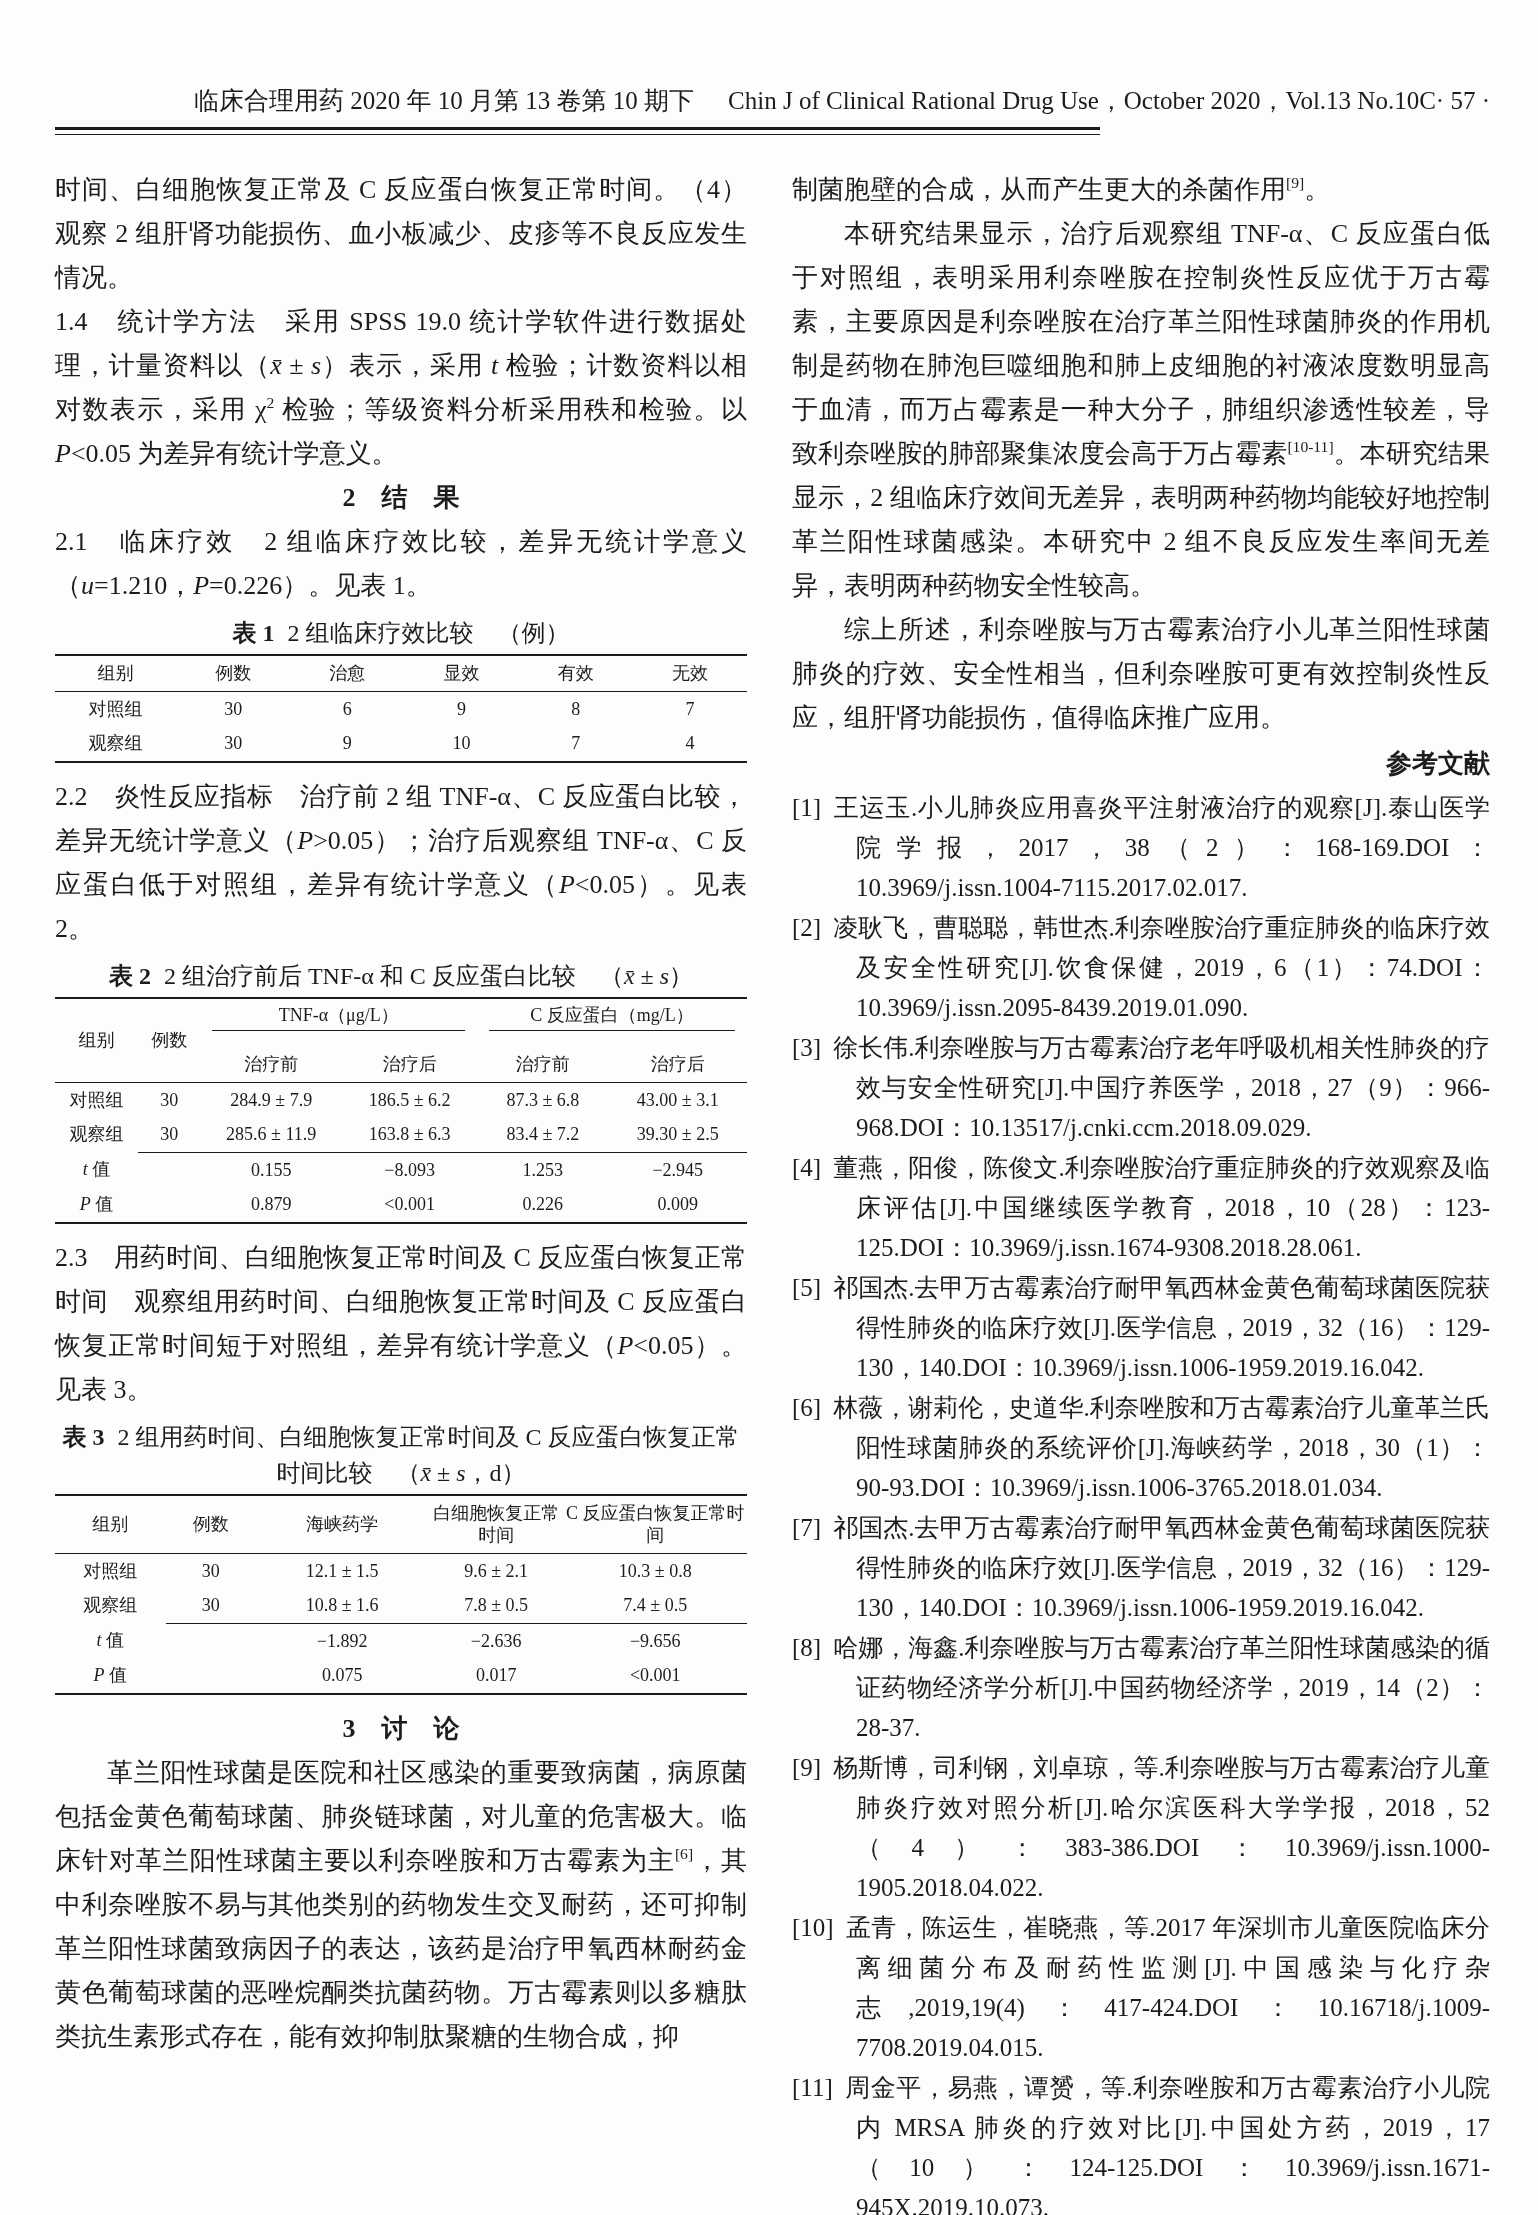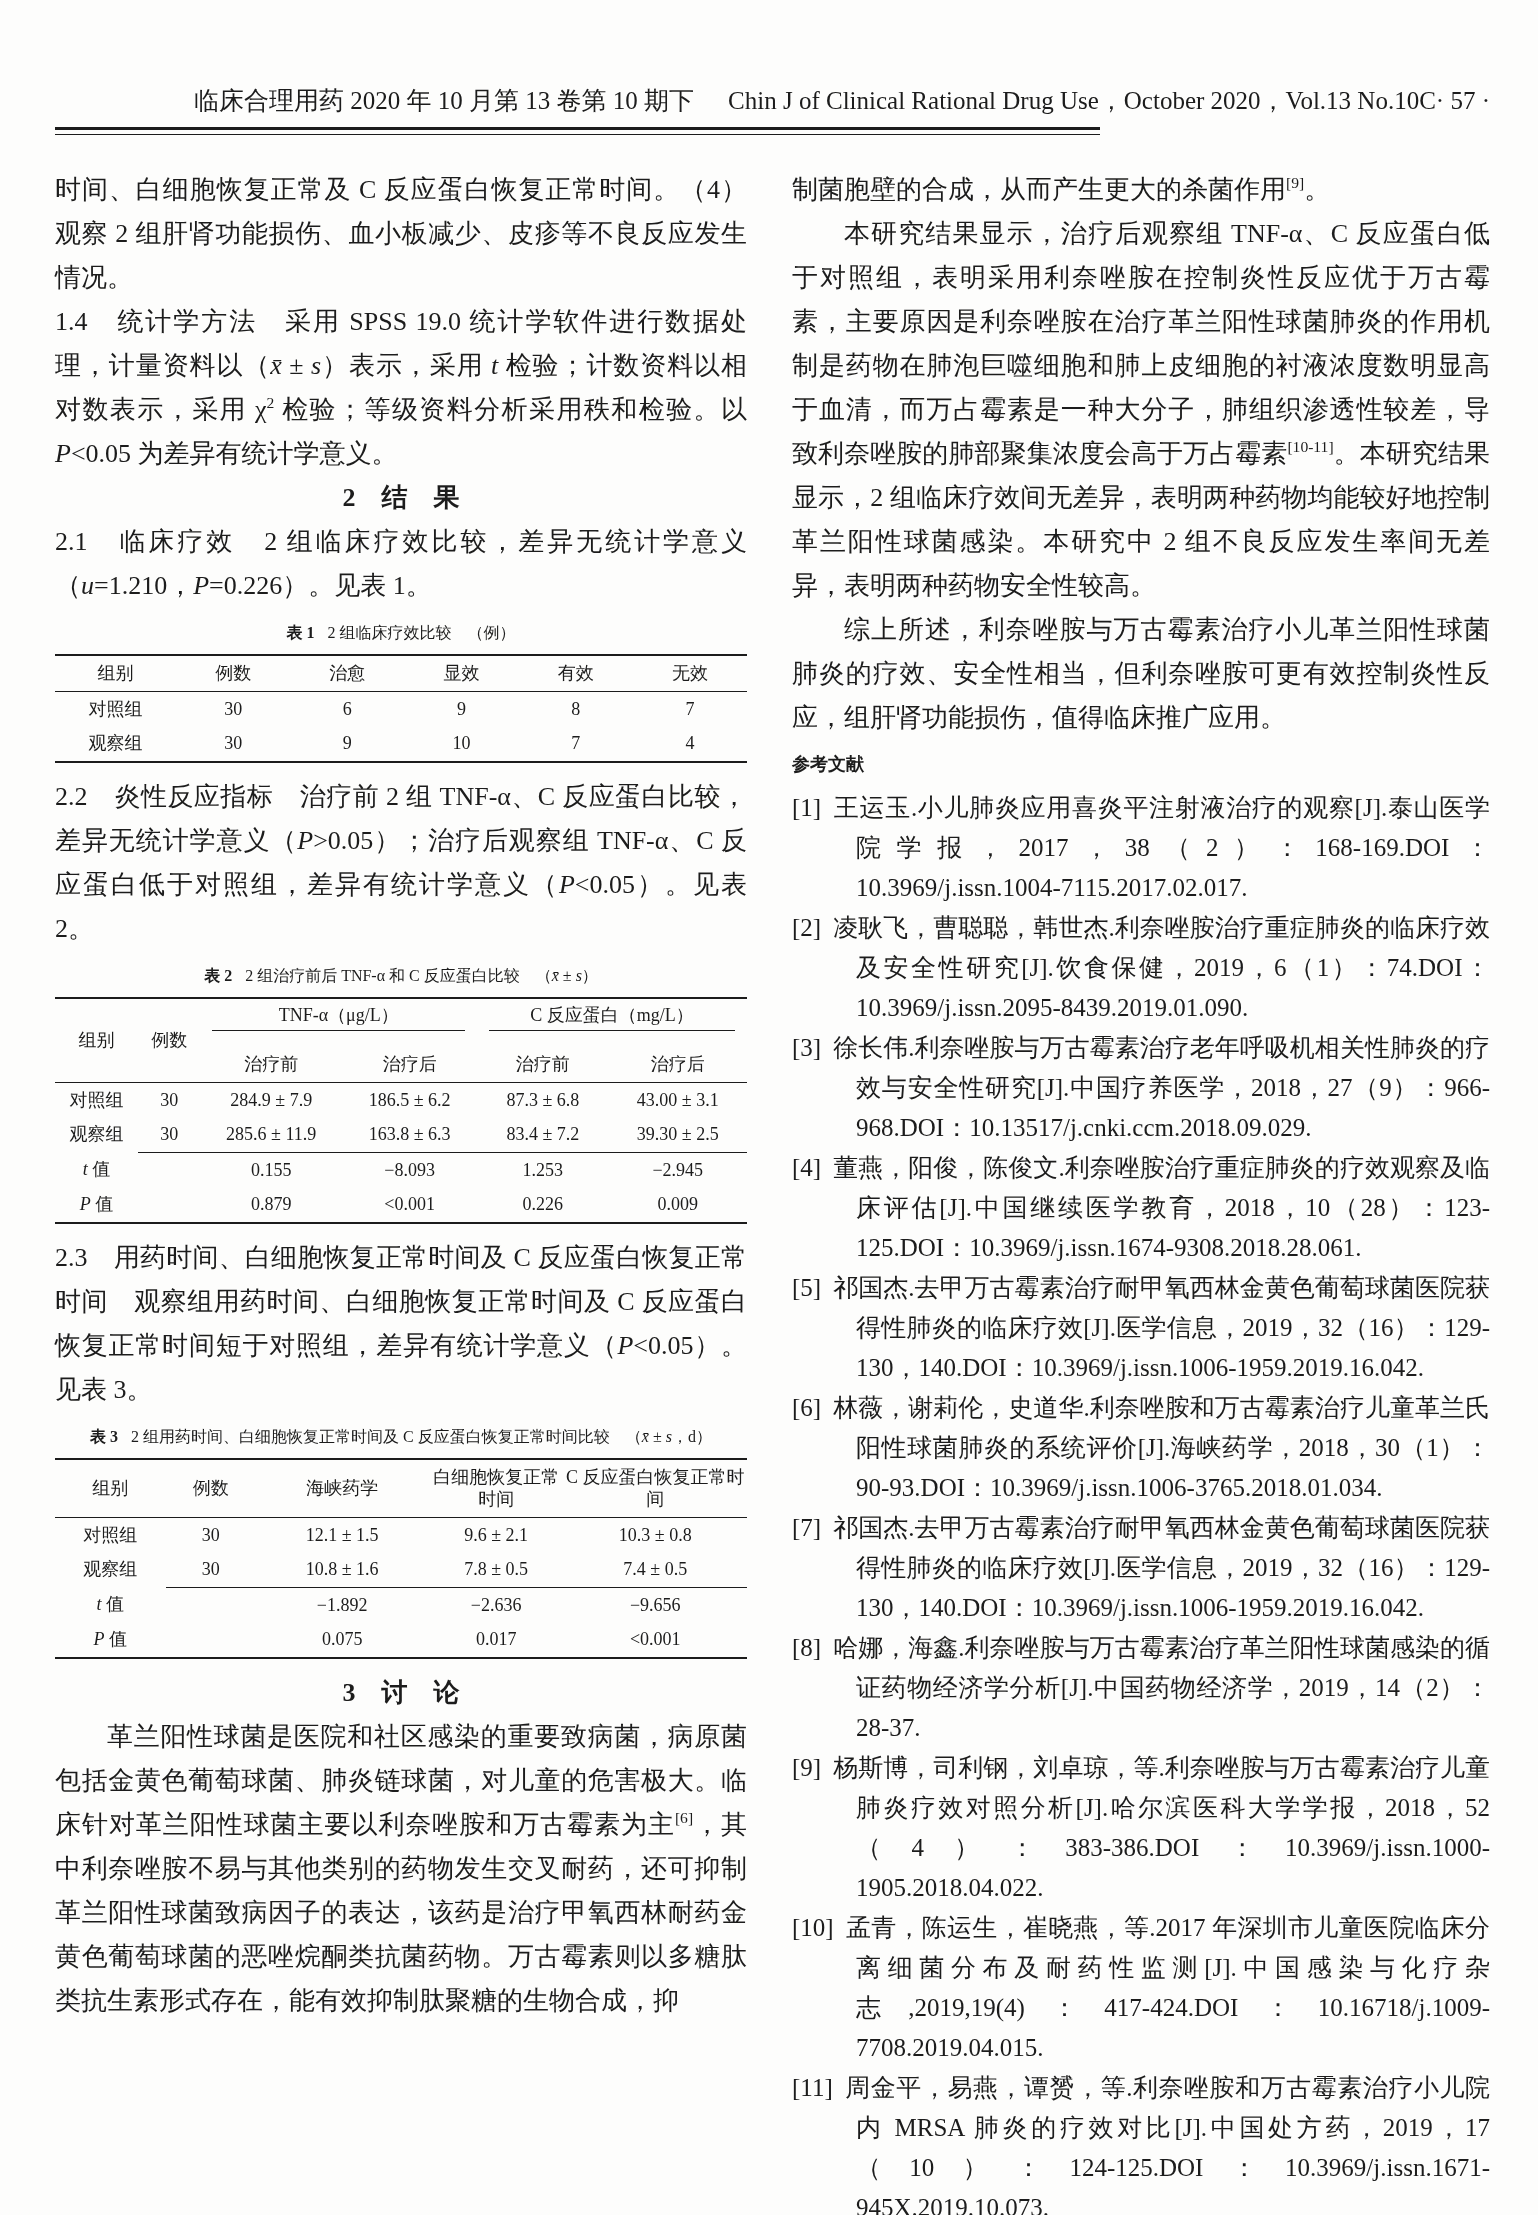--- a/index.html
+++ b/index.html
@@ -20,39 +20,39 @@
   }
   .col{
     position:absolute;top:168px;
     font-size:26px;line-height:44px;text-align:justify;
   }
   .col-left{left:55px;width:692px;}
   .col-right{left:792px;width:698px;}
   p{margin:0;}
   .ind{text-indent:2em;}
   .sec-h{font-weight:700;text-align:center;}
-  .cap{text-align:center;font-size:16px;line-height:36px;margin:7px 0 2px;}
+  .cap{text-align:center;font-size:24px;line-height:36px;margin:7px 0 2px;}
   .cap b{font-weight:700;margin-right:13px;}
   table{
     width:100%;border-collapse:collapse;table-layout:fixed;
     font-size:18px;margin:3px 0 12px;
     border-top:2.5px solid #1c1c1c;border-bottom:2.5px solid #1c1c1c;
   }
   th,td{
     font-weight:400;text-align:center;vertical-align:middle;
     padding:6px 2px;line-height:1.25;overflow:hidden;
   }
   thead tr.last th{border-bottom:1.5px solid #1c1c1c;}
   th.stub{border-bottom:1.5px solid #1c1c1c;}
   th.grp{padding:5px 0 16px;}
   .grpline{display:block;margin:0 12px;padding:0 0 4px;border-bottom:1.5px solid #1c1c1c;}
   td.partial-rule{border-top:1.5px solid #1c1c1c;}
   .sup{vertical-align:super;font-size:0.6em;line-height:0;}
   .ital{font-style:italic;}
-  .ref-h{text-align:left;font-weight:700;font-size:18px;line-height:48px;margin:0;}
+  .ref-h{text-align:right;font-weight:700;font-size:26px;line-height:48px;margin:0;}
   .refs{margin:0;}
   .ref{
     font-size:25px;line-height:40px;text-align:justify;
     padding-left:64px;text-indent:-64px;margin:0;
   }
   .ref-label{margin-right:12px;}
 </style>
 </head>
 <body>
 

